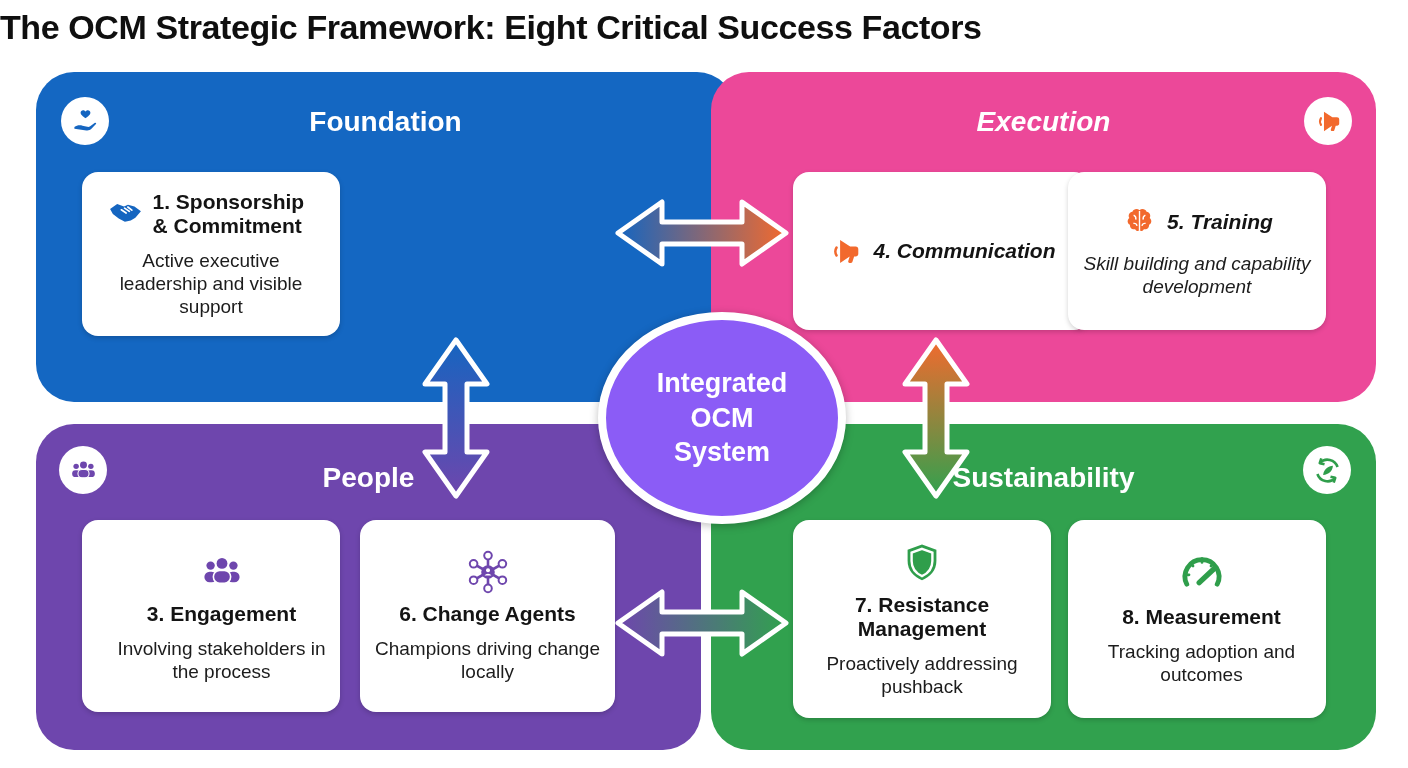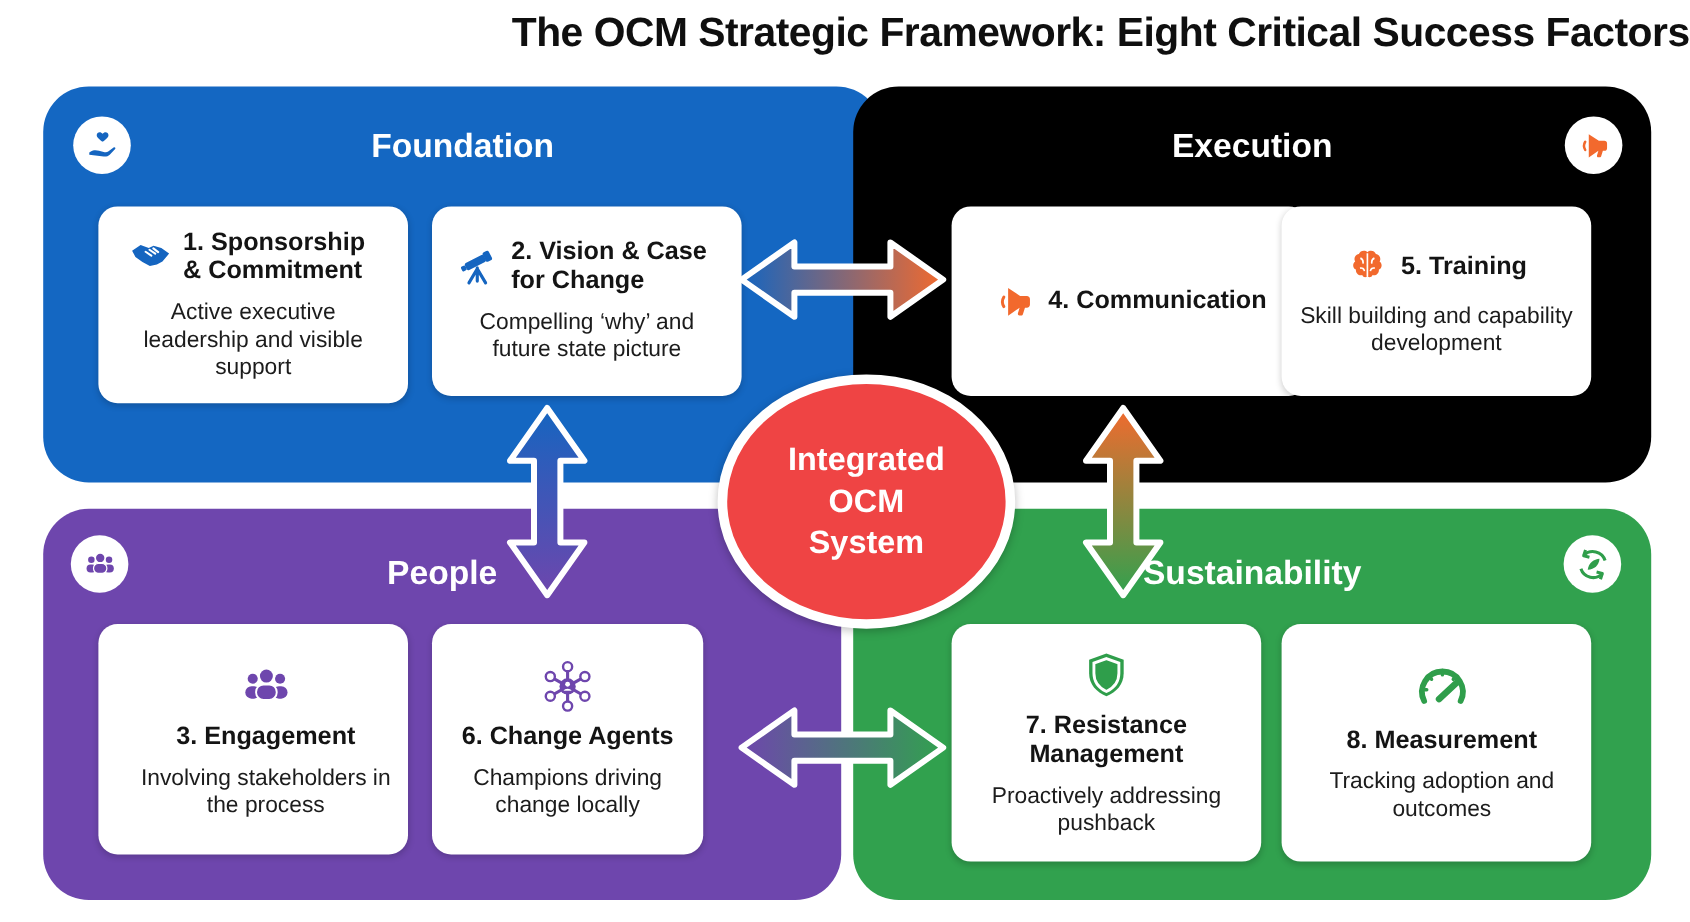--- a/index.html
+++ b/index.html
@@ -1,18 +1,18 @@
 <!DOCTYPE html>
 <html><head>
 <meta charset="utf-8">
 <style>
   html,body{margin:0;padding:0;background:#fff;}
   #stage{position:relative;width:1408px;height:768px;background:#fff;overflow:hidden;
          font-family:"Liberation Sans",sans-serif;}
-  .page-title{position:absolute;top:8px;left:0;width:100%;text-align:right;
+  .page-title{position:absolute;top:8px;left:0;width:100%;text-align:left;
     font-size:34px;font-weight:700;color:#0f0f0f;letter-spacing:-0.4px;}
   .quadrant{position:absolute;border-radius:38px;}
   .q-foundation{left:36px;top:72px;width:665px;height:330px;padding-left:34px;}
   .q-execution{left:711px;top:72px;width:665px;height:330px;}
   .q-people{left:36px;top:424px;width:665px;height:326px;}
   .q-sustainability{left:711px;top:424px;width:665px;height:326px;}
   .q-title{position:absolute;top:34px;left:0;right:0;text-align:center;
     font-size:28px;font-weight:700;color:#fff;}
   .corner-badge{position:absolute;width:48px;height:48px;border-radius:50%;background:#fff;
     display:flex;align-items:center;justify-content:center;}
@@ -28,21 +28,21 @@
   .bdy{font-size:19px;color:#1c1c1c;text-align:center;line-height:1.22;margin-top:11px;}
   .col .ic-top{width:48px;height:48px;margin-bottom:6px;}
   .col .ttl{text-align:center;}
   .w163{max-width:163px;} .w172{max-width:172px;} .bw215{max-width:218px;} .bw200{max-width:205px;}
   
   .card-1{left:46px;top:100px;width:258px;height:164px;}
   .card-2{left:324px;top:100px;width:258px;height:158px;}
   .card-4{left:82px;top:100px;width:297px;height:158px;}
   .card-5{left:357px;top:100px;width:258px;height:158px;}
   .card-3{left:46px;top:96px;width:258px;height:192px;padding-left:33px;}
-  .card-6{left:324px;top:96px;width:226px;height:192px;}
+  .card-6{left:324px;top:96px;width:255px;height:192px;}
   .card-7{left:82px;top:96px;width:258px;height:198px;}
   .card-8{left:357px;top:96px;width:258px;height:198px;padding-left:21px;}
   .c-blue{color:#1565c0;} .c-orange{color:#f2692d;} .c-purple{color:#6e46ad;} .c-green{color:#2f9e4b;}
   .arrow{position:absolute;z-index:5;}
   .center-circle{position:absolute;left:598px;top:312px;width:196px;height:196px;
     border:8px solid #fff;border-radius:50%;z-index:6;display:flex;align-items:center;
     justify-content:center;text-align:center;color:#fff;font-size:27px;font-weight:700;
     line-height:1.28;padding:0 18px;box-sizing:content-box;
     box-shadow:0 2px 8px rgba(0,0,0,.25);}
   .center-circle .lbl{width:156px;}
@@ -65,37 +65,23 @@
     <div class="card card-1">
       <div class="head">
         <svg viewBox="0 0 24 24" class="c-blue" fill="currentColor">
           <path d="M2 9 L6.6 5.9 L11 7.5 L13.6 6.3 L17.8 7.5 L22 10.6 L18.4 14.8 L15.4 16.5 L11.6 17.3 L7.6 15.2 L3.8 12.4 Z"></path>
           <path d="M9.3 9.6 L12.4 11.7 M11.4 8.5 L14.5 10.6 M13.5 7.8 L16.1 9.8" stroke="#fff" stroke-width="1.1" fill="none" stroke-linecap="round"></path>
         </svg>
         <div class="ttl w163">1. Sponsorship &amp; Commitment</div>
       </div>
       <div class="bdy bw215">Active executive leadership and visible support</div>
     </div>
-    <div class="card card-2">
-      <div class="head">
-        <svg viewBox="0 0 24 24" class="c-blue" fill="currentColor">
-          <g transform="rotate(-27 11 9)">
-            <rect x="4.5" y="7.2" width="11.5" height="4.2" rx="1"></rect>
-            <rect x="15.7" y="6.4" width="3.7" height="5.6" rx="1.1"></rect>
-            <rect x="1.9" y="7.9" width="2.7" height="2.8" rx="0.8"></rect>
-          </g>
-          <path d="M11.5 13 L7 20.6 M11.5 13 L16 20.6 M11.5 12.4 V19.6" stroke="currentColor" stroke-width="1.7" fill="none" stroke-linecap="round"></path>
-        </svg>
-        <div class="ttl w172">2. Vision &amp; Case for Change</div>
-      </div>
-      <div class="bdy bw215">Compelling ‘why’ and future state picture</div>
-    </div>
-  </div>
-
-  <div class="quadrant q-execution" style="background-color: #000000;">
+  </div>
+
+  <div class="quadrant q-execution" style="background-color: #ec4899; font-style: italic;">
     <div class="q-title">Execution</div>
     <div class="corner-badge cb-tr">
       <svg viewBox="0 0 24 24" class="c-orange" fill="currentColor">
         <path d="M8.5 4.5 L15 8.8 H18.6 C19.6 8.8 20.3 9.5 20.3 10.5 V13.5 C20.3 14.5 19.6 15.2 18.6 15.2 H17.6 L16.5 18.7 C16.4 19.1 16 19.4 15.6 19.4 H14.6 C14 19.4 13.6 18.8 13.8 18.2 L14.7 15.2 L8.5 19.5 Z"></path>
         <path d="M6.2 9.4 Q4.6 12 6.2 14.6" fill="none" stroke="currentColor" stroke-width="1.6" stroke-linecap="round"></path>
       </svg>
     </div>
     <div class="card card-4">
       <div class="head">
         <svg viewBox="0 0 24 24" class="c-orange" fill="currentColor">
@@ -228,17 +214,17 @@
   <svg class="arrow" style="left:897px;top:334px;" width="78" height="168" viewBox="0 0 78 168">
     <defs>
         <linearGradient id="gv2" x1="0" y1="0" x2="0" y2="1">
       <stop offset="0" stop-color="#f26a2e"></stop>
           <stop offset="1" stop-color="#31a14e"></stop>
         </linearGradient>
       </defs>
     <path d="M39 6 L70 50 H50 V118 H70 L39 162 L8 118 H28 V50 H8 Z" fill="url(#gv2)" stroke="#fff" stroke-width="5" stroke-linejoin="round"></path>
   </svg>
 
-  <div class="center-circle" style="background-color: #ef4444;">
+  <div class="center-circle" style="background-color: #8b5cf6;">
     <div class="lbl">Integrated OCM System</div>
   </div>
 
 </div>
 
 </body></html>

